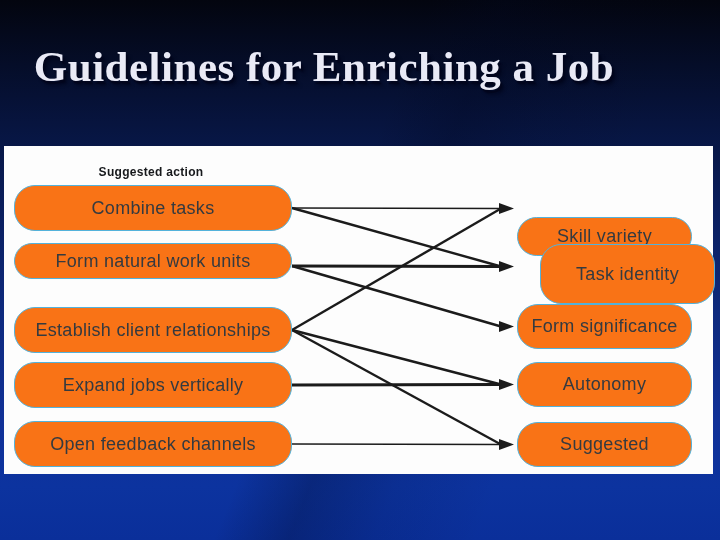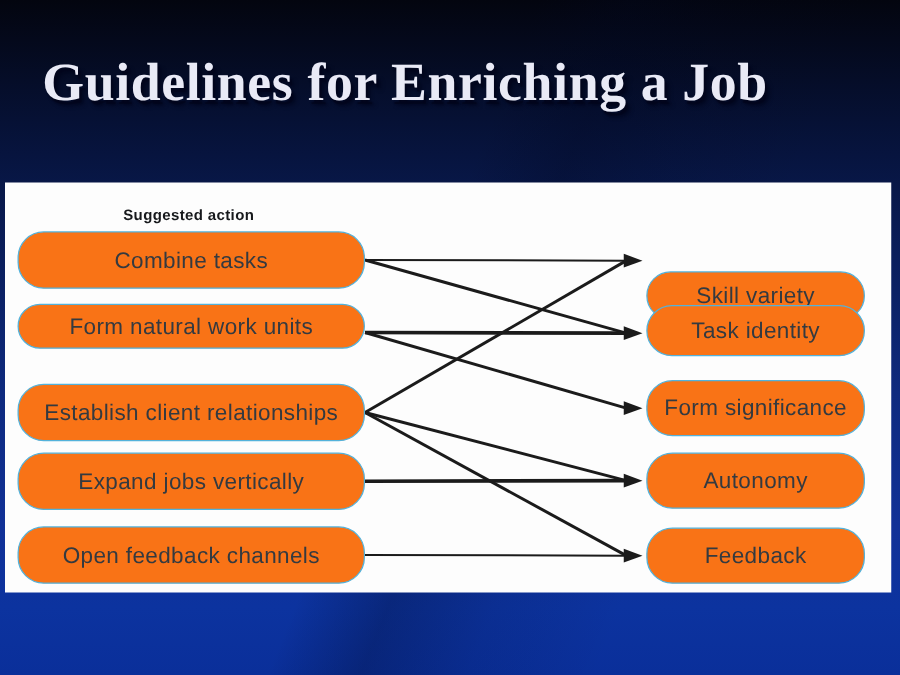--- a/index.html
+++ b/index.html
@@ -77,19 +77,19 @@
       </svg>
     <div id="left-col">
         <div class="box" style="left: 10px; top: 39px; width: 278px; height: 46px;">Combine tasks</div>
         <div class="box" style="left: 10px; top: 97px; width: 278px; height: 36px; text-align: center;">Form natural work units</div>
         <div class="box" style="left: 10px; top: 161px; width: 278px; height: 46px;">Establish client relationships</div>
         <div class="box" style="left: 10px; top: 216px; width: 278px; height: 46px;">Expand jobs vertically</div>
         <div class="box" style="left: 10px; top: 275px; width: 278px; height: 46px;">Open feedback channels</div>
       </div>
     <div id="right-col">
         <div class="box" style="left: 513px; top: 40px; width: 175px; height: 39px; margin-top: 31px;">Skill variety</div>
-        <div class="box" style="left: 513px; top: 98px; width: 175px; height: 41px;">Task identity</div>
+        <div class="box" style="left: 536px; top: 98px; width: 175px; height: 60px;">Task identity</div>
         <div class="box" style="left: 513px; top: 158px; width: 175px; height: 45px;">Form significance</div>
         <div class="box" style="left: 513px; top: 216px; width: 175px; height: 45px;">Autonomy</div>
-        <div class="box" style="left: 513px; top: 276px; width: 175px; height: 45px;">Feedback</div>
+        <div class="box" style="left: 513px; top: 276px; width: 175px; height: 45px;">Suggested</div>
       </div>
   </div>
 </div>
 
 </body></html>

